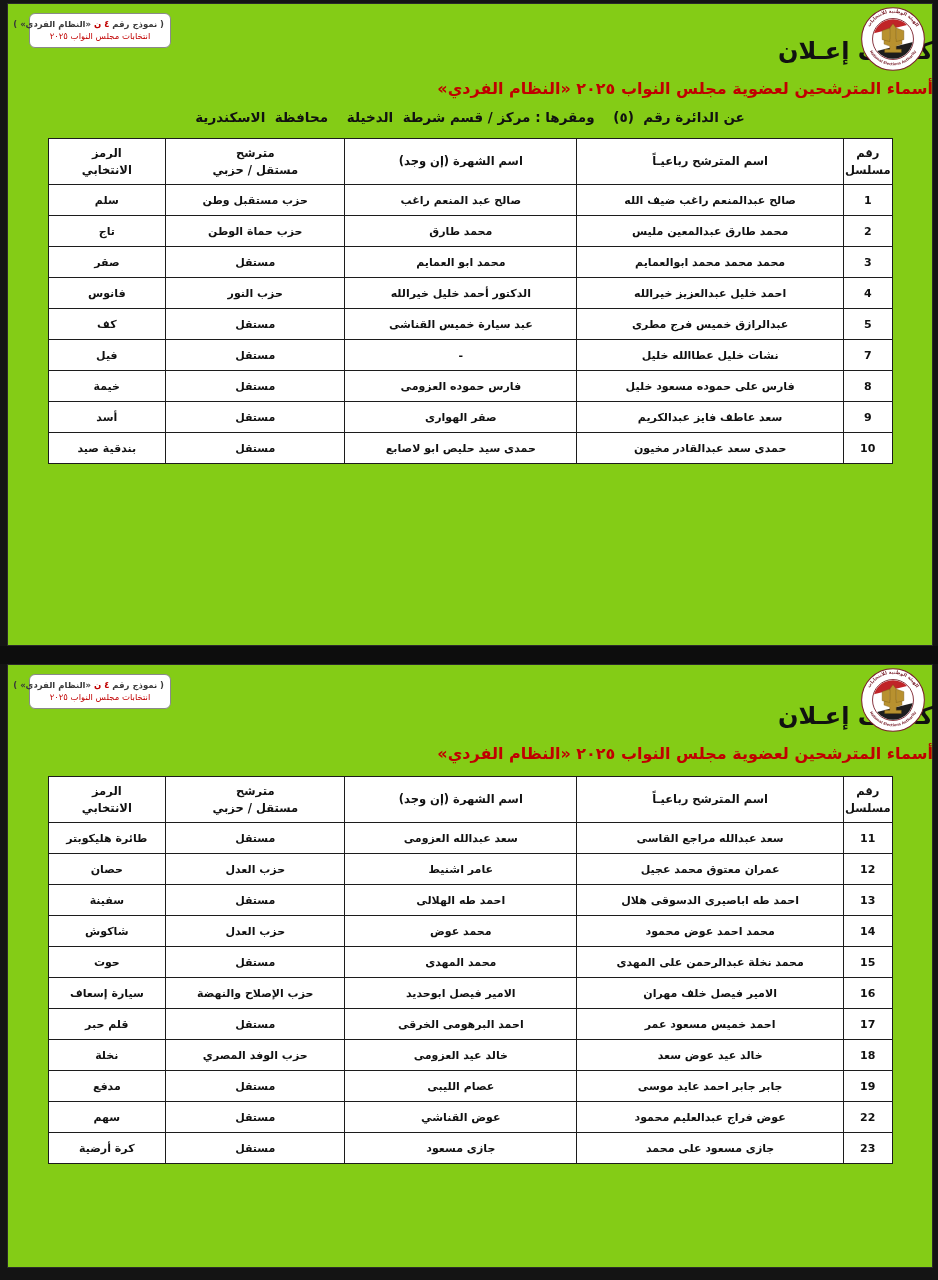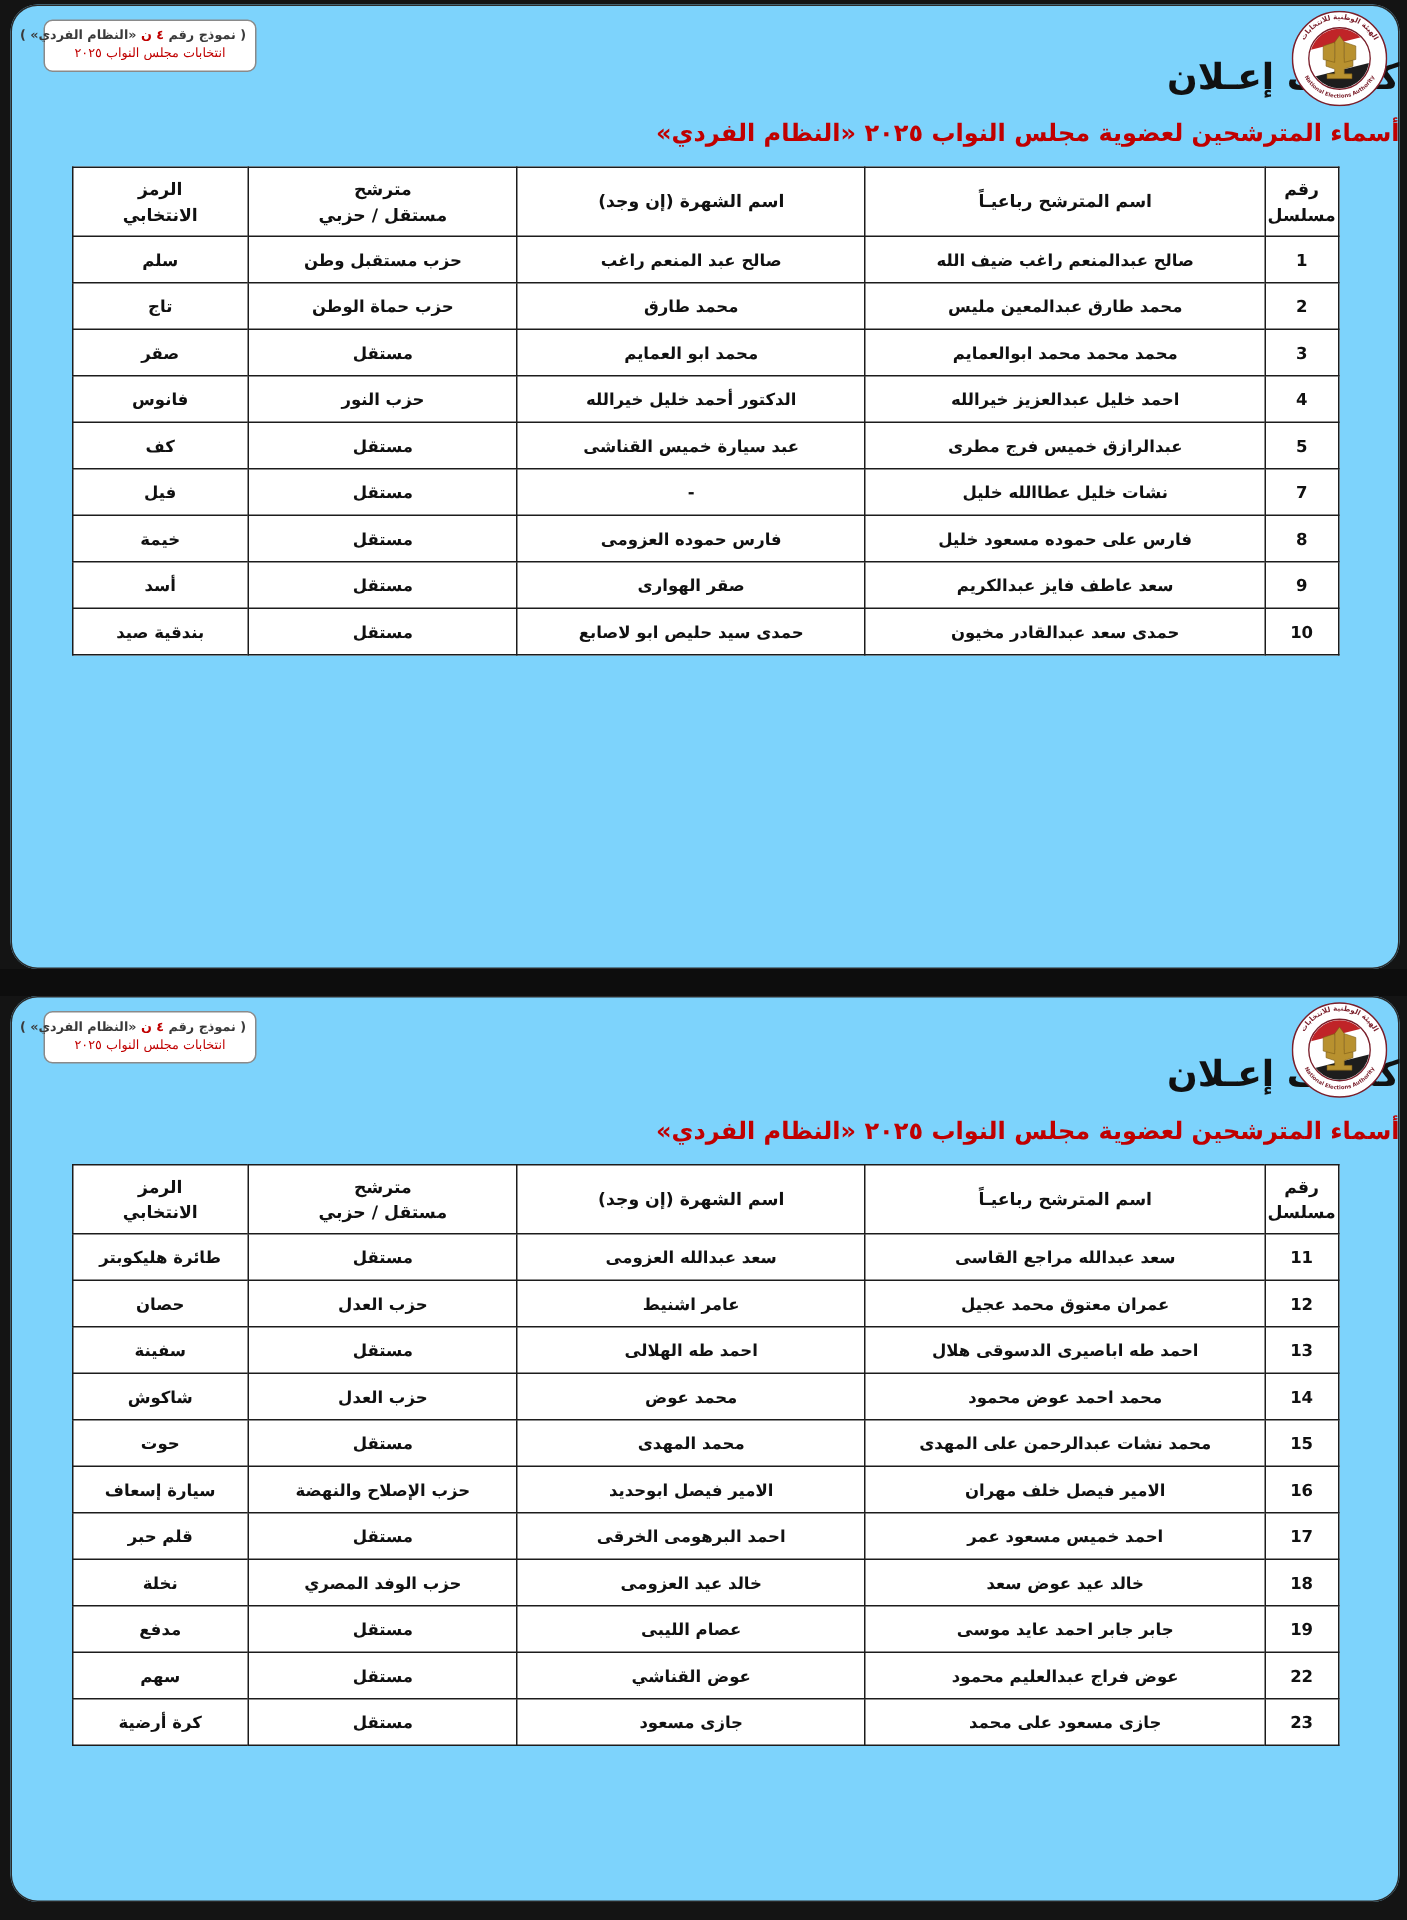--- a/index.html
+++ b/index.html
@@ -1,18 +1,18 @@
 <!DOCTYPE html>
 <html lang="ar"><head>
 <meta charset="utf-8">
 <style>
   html,body{margin:0;padding:0;background:#181818;}
   body{font-family:"DejaVu Sans",sans-serif;}
   .canvas{position:relative;width:938px;height:1280px;background:#141414;margin:0 auto;overflow:hidden;}
-  .page{position:absolute;left:7px;right:5px;background:#7dd3fc;direction:rtl;box-shadow:0 0 0 1px #2a2a2a inset;border-radius:18px;}
+  .page{position:absolute;left:7px;right:5px;background:#84cc16;direction:rtl;box-shadow:0 0 0 1px #2a2a2a inset;}
   .page-1{top:3px;height:643px;}
   .page-sep{position:absolute;left:0;right:0;top:646px;height:18px;background:#0d0d0d;}
   .page-2{top:664px;height:604px;}
 
   .form-box{position:absolute;left:22px;top:10px;width:128px;border:1.5px solid #8a8a8a;border-radius:6px;
     padding:4px 6px;text-align:center;direction:rtl;background:#fff;}
   .form-box .l1{font-size:8.5px;font-weight:bold;color:#3a3a3a;line-height:1.5;white-space:nowrap;}
   .form-box .l1 .num{color:#c00000;}
   .form-box .l2{font-size:8.5px;font-weight:normal;color:#c00000;line-height:1.4;white-space:nowrap;}
 
@@ -70,20 +70,21 @@
           <textPath href="#arcTop1" startOffset="50%" text-anchor="middle">الهيئة الوطنية للانتخابات</textPath>
         </text>
         <text font-size="5.6" font-weight="bold" fill="#7a1f2b" font-family="DejaVu Sans, sans-serif">
           <textPath href="#arcBot1" startOffset="50%" text-anchor="middle">National Elections Authority</textPath>
         </text>
       </svg>
     </div>
 
     <div class="doc-title">كشـف إعـلان</div>
     <div class="doc-subtitle">أسماء المترشحين لعضوية مجلس النواب ٢٠٢٥ «النظام الفردي»</div>
+    <div class="district-line">عن الدائرة رقم  (٥)    ومقرها : مركز / قسم شرطة  الدخيلة    محافظة  الاسكندرية</div>
 
     <table class="cands">
       <colgroup>
         <col class="w-serial">
           <col class="w-name">
           <col class="w-known">
           <col class="w-party">
           <col class="w-symbol">
       </colgroup>
       <thead>
@@ -251,21 +252,21 @@
           </tr>
           <tr>
             <td class="c0">14</td>
             <td class="c1">محمد احمد عوض محمود</td>
             <td class="c2">محمد عوض</td>
             <td class="c3">حزب العدل</td>
             <td class="c4">شاكوش</td>
           </tr>
           <tr>
             <td class="c0">15</td>
-            <td class="c1">محمد نشات عبدالرحمن على المهدى</td>
+            <td class="c1">محمد نخلة عبدالرحمن على المهدى</td>
             <td class="c2">محمد المهدى</td>
             <td class="c3">مستقل</td>
             <td class="c4">حوت</td>
           </tr>
           <tr>
             <td class="c0">16</td>
             <td class="c1">الامير فيصل خلف مهران</td>
             <td class="c2">الامير فيصل ابوحديد</td>
             <td class="c3">حزب الإصلاح والنهضة</td>
             <td class="c4">سيارة إسعاف</td>

